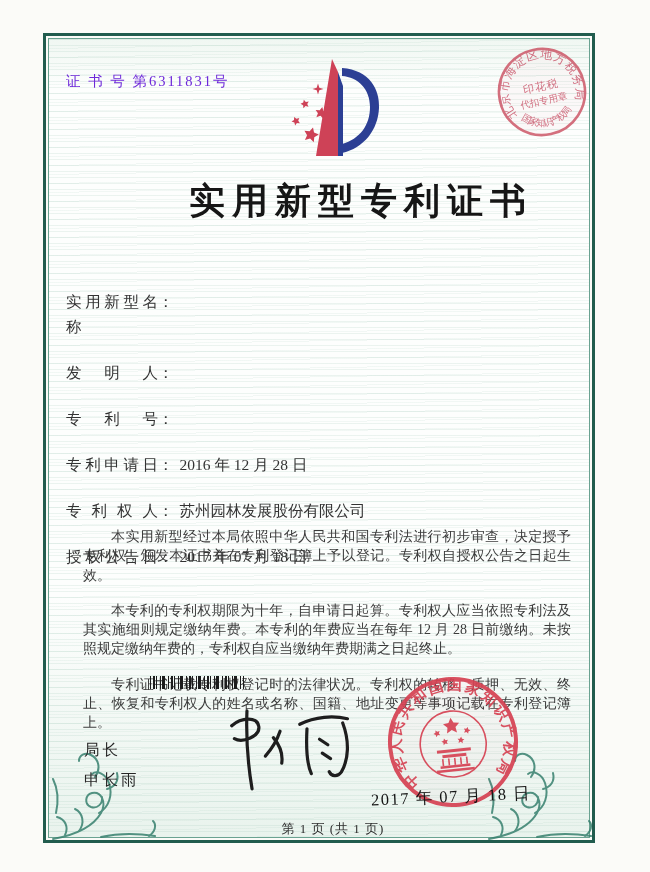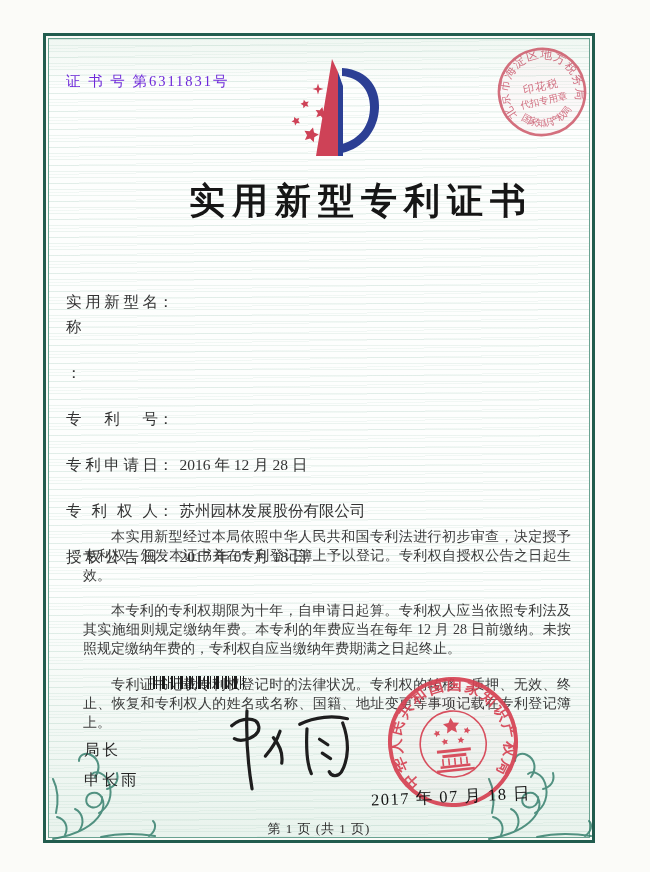--- a/index.html
+++ b/index.html
@@ -64,21 +64,21 @@
   }
   .signature{position:absolute;left:213px;top:703px;transform:rotate(-3deg);}
   .office-seal{position:absolute;left:386px;top:675px;transform:rotate(-6deg);opacity:.92;}
   .issue-date{
     position:absolute;left:371px;top:786px;
     font-size:16.5px;color:#141414;letter-spacing:1.5px;
     transform:rotate(-2.5deg);font-weight:500;
   }
   .footer-page{
     position:absolute;left:43px;top:820px;width:552px;text-align:center;
-    font-size:13px;color:#2f2f2f;letter-spacing:1px;
+    font-size:13px;color:#2f2f2f;letter-spacing:1px;padding-left:14px;
   }
   .flourish{position:absolute;}
   .flourish.bl{left:46px;top:744px;}
   .flourish.br{left:482px;top:744px;transform:scaleX(-1);}
   svg text{font-family:"Liberation Serif","DejaVu Serif",serif;}
 </style>
 </head>
 <body>
 
 <svg width="0" height="0" style="position:absolute" aria-hidden="true">
@@ -151,20 +151,21 @@
 </svg>
 
 <div class="title">实用新型专利证书</div>
 
 <div class="fields">
   <div class="field-row">
     <span class="field-label">实用新型名称</span>
       <span class="field-colon">：</span>
   </div>
   <div class="field-row">
+    <span class="field-label">发明人</span>
       <span class="field-colon">：</span>
   </div>
   <div class="field-row">
     <span class="field-label">专利号</span>
       <span class="field-colon">：</span>
   </div>
   <div class="field-row">
     <span class="field-label">专利申请日</span>
       <span class="field-colon">：</span>
       <span>2016 年 12 月 28 日</span>

